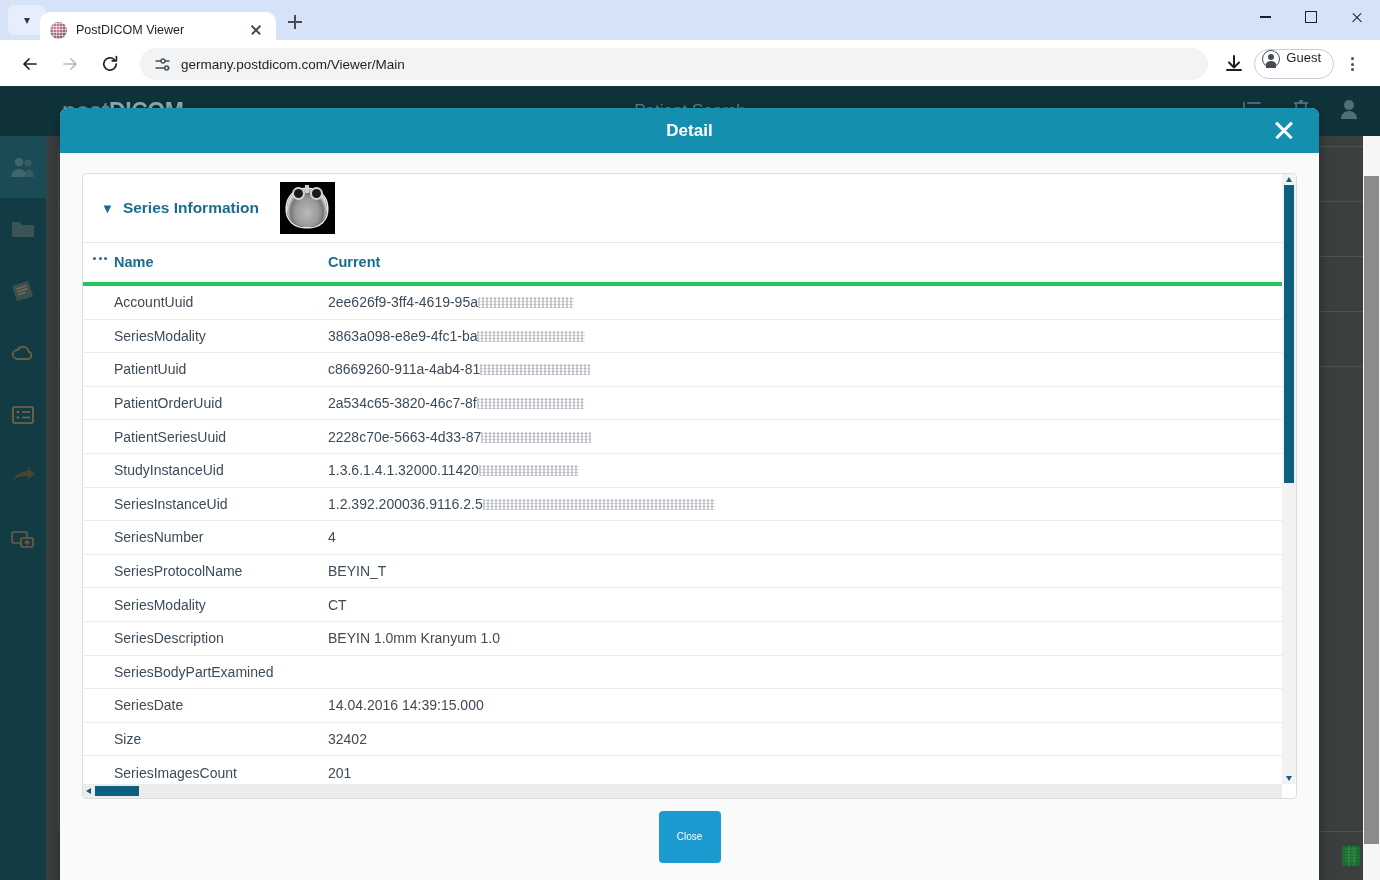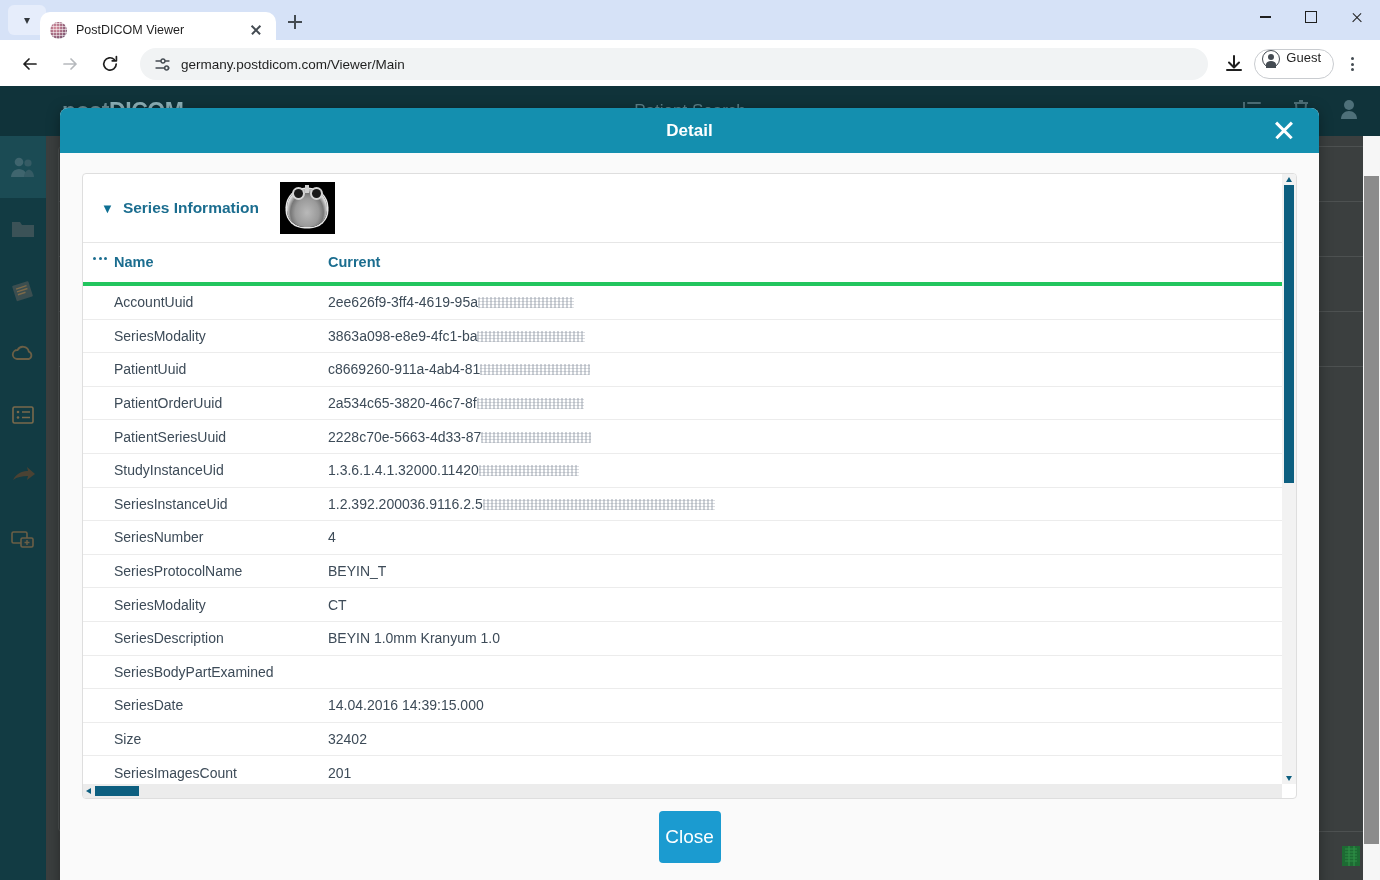--- a/index.html
+++ b/index.html
@@ -239,21 +239,21 @@
   .hscroll .arrow-l {
     position:absolute; left:3px; top:3.5px; width:0; height:0;
     border-top:3.5px solid transparent; border-bottom:3.5px solid transparent;
     border-right:5px solid #0d5f80;
   }
   .hthumb { position:absolute; left:12px; top:2px; width:44px; height:10px; background:#0d5f80; }
 
   .modal-footer { height:75px; display:flex; align-items:center; justify-content:center; }
   .close-btn {
     width:62px; height:52px; background:#1b9bd0; color:#fff; border:none; border-radius:4px;
-    font-size:19px; font-family:"Liberation Sans", sans-serif; cursor:pointer;
+    font-size:10px; font-family:"Liberation Sans", sans-serif; cursor:pointer;
   }
 
   .bg-x {
     position:absolute; right:-28px; top:7px; width:30px; height:30px; opacity:.55;
   }
   .bg-x::before, .bg-x::after {
     content:""; position:absolute; left:4px; top:14px; width:22px; height:2.6px; background:#8d9a9c;
   }
   .bg-x::before { transform:rotate(45deg); }
   .bg-x::after  { transform:rotate(-45deg); }

